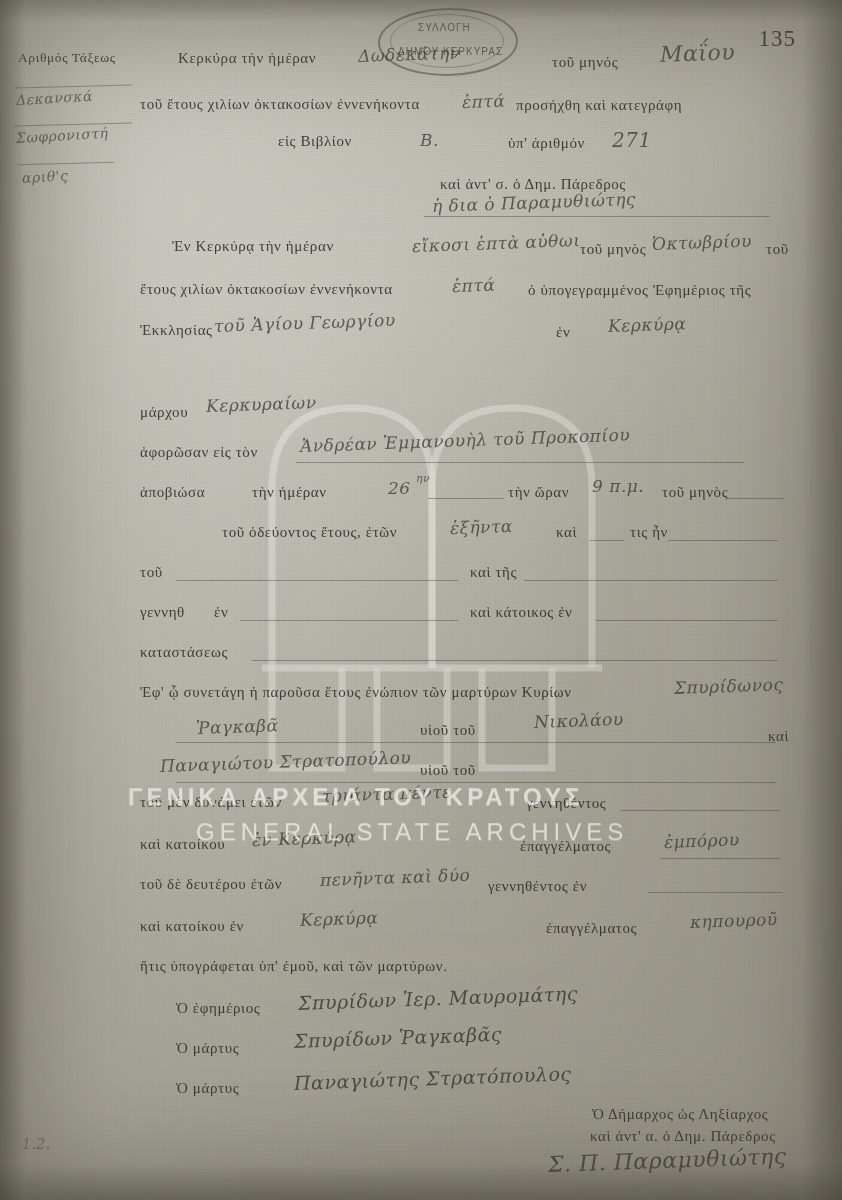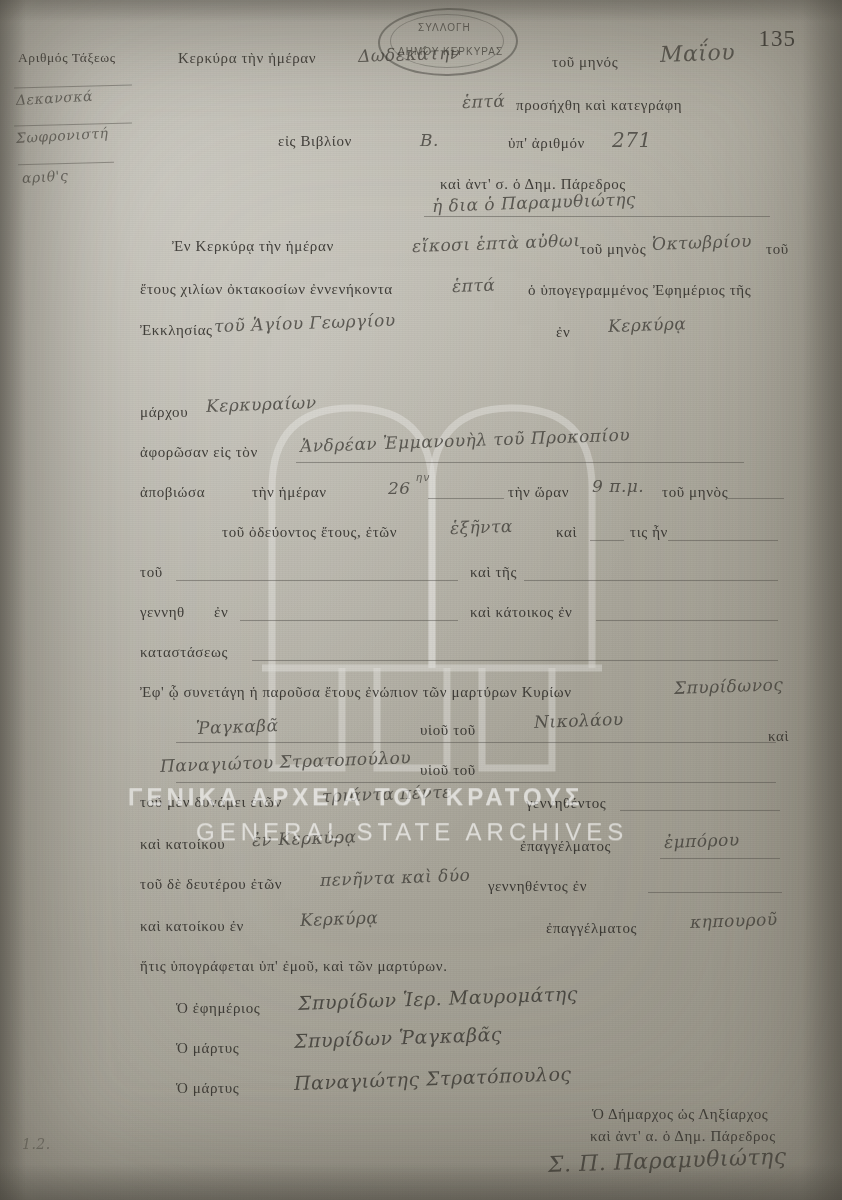--- a/index.html
+++ b/index.html
@@ -190,20 +190,21 @@
   <div class="hw small tilt" style="left:22px; top:170px;">αριθ'ς</div>
   <div class="rule" style="left:14px; top:86px; width:118px; transform:rotate(-1.5deg);"></div>
   <div class="rule" style="left:14px; top:124px; width:118px; transform:rotate(-1.5deg);"></div>
   <div class="rule" style="left:18px; top:163px; width:96px; transform:rotate(-1.5deg);"></div>
 
   <div class="pr" style="left:178px; top:50px;">Κερκύρα τὴν ἡμέραν</div>
   <div class="hw tilt2" style="left:358px; top:46px;">Δωδεκάτην</div>
   <div class="pr" style="left:512px; top:54px;margin-left:40px;">τοῦ μηνός</div>
   <div class="hw tilt2" style="left:660px; top:42px; font-size:22px;">Μαΐου</div>
 
+  <div class="pr" style="left:140px; top:96px;">τοῦ ἔτους χιλίων ὀκτακοσίων ἐννενήκοντα</div>
   <div class="hw tilt2" style="left:462px; top:92px;">ἑπτά</div>
   <div class="pr" style="left:516px; top:97px;text-align:center;">προσήχθη καὶ κατεγράφη</div>
 
   <div class="pr" style="left:278px; top:133px;">εἰς Βιβλίον</div>
   <div class="hw" style="left:420px; top:130px;">Β.</div>
   <div class="pr" style="left:508px; top:135px;">ὑπ' ἀριθμόν</div>
   <div class="hw" style="left:612px; top:128px; font-size:20px;">271</div>
 
   <div class="pr" style="left:440px; top:176px;">καὶ ἀντ' σ. ὁ Δημ. Πάρεδρος</div>
   <div class="hw tilt2" style="left:432px; top:196px;">ἡ δια ὁ Παραμυθιώτης</div>
@@ -228,21 +229,21 @@
   <div class="pr" style="left:140px; top:404px;">μάρχου</div>
   <div class="hw tilt2" style="left:206px; top:396px;">Κερκυραίων</div>
 
   <div class="pr" style="left:140px; top:444px;">ἀφορῶσαν εἰς τὸν</div>
   <div class="hw tilt2" style="left:300px; top:436px;">Ἀνδρέαν Ἐμμανουὴλ τοῦ Προκοπίου</div>
   <div class="rule" style="left:296px; top:462px; width:448px;"></div>
 
   <div class="pr" style="left:140px; top:484px;">ἀποβιώσα</div>
   <div class="pr" style="left:252px; top:484px;">τὴν ἡμέραν</div>
   <div class="hw" style="left:388px; top:478px;">26</div>
-  <div class="hw small" style="left:416px; top:472px; font-size:11px;font-family:Liberation Mono, monospace;">ην</div>
+  <div class="hw small" style="left:416px; top:472px; font-size:11px;">ην</div>
   <div class="pr" style="left:508px; top:484px;">τὴν ὥραν</div>
   <div class="hw" style="left:592px; top:476px;">9 π.μ.</div>
   <div class="pr" style="left:662px; top:484px;">τοῦ μηνὸς</div>
   <div class="rule" style="left:728px; top:498px; width:56px;"></div>
   <div class="rule" style="left:428px; top:498px; width:76px;"></div>
 
   <div class="pr" style="left:222px; top:524px;">τοῦ ὀδεύοντος ἔτους, ἐτῶν</div>
   <div class="hw tilt2" style="left:450px; top:518px;">ἑξῆντα</div>
   <div class="pr" style="left:556px; top:524px;">καὶ</div>
   <div class="pr" style="left:630px; top:524px;">τις ἦν</div>

